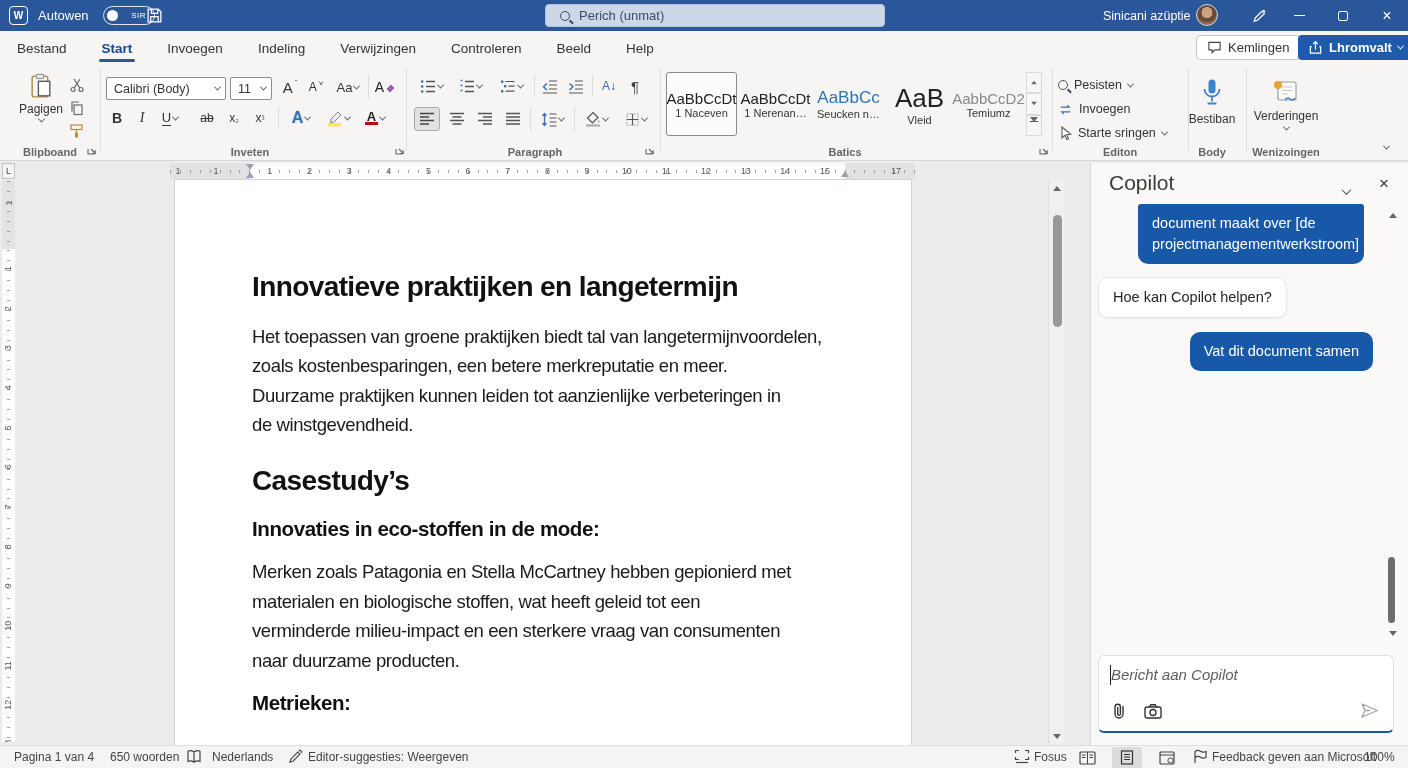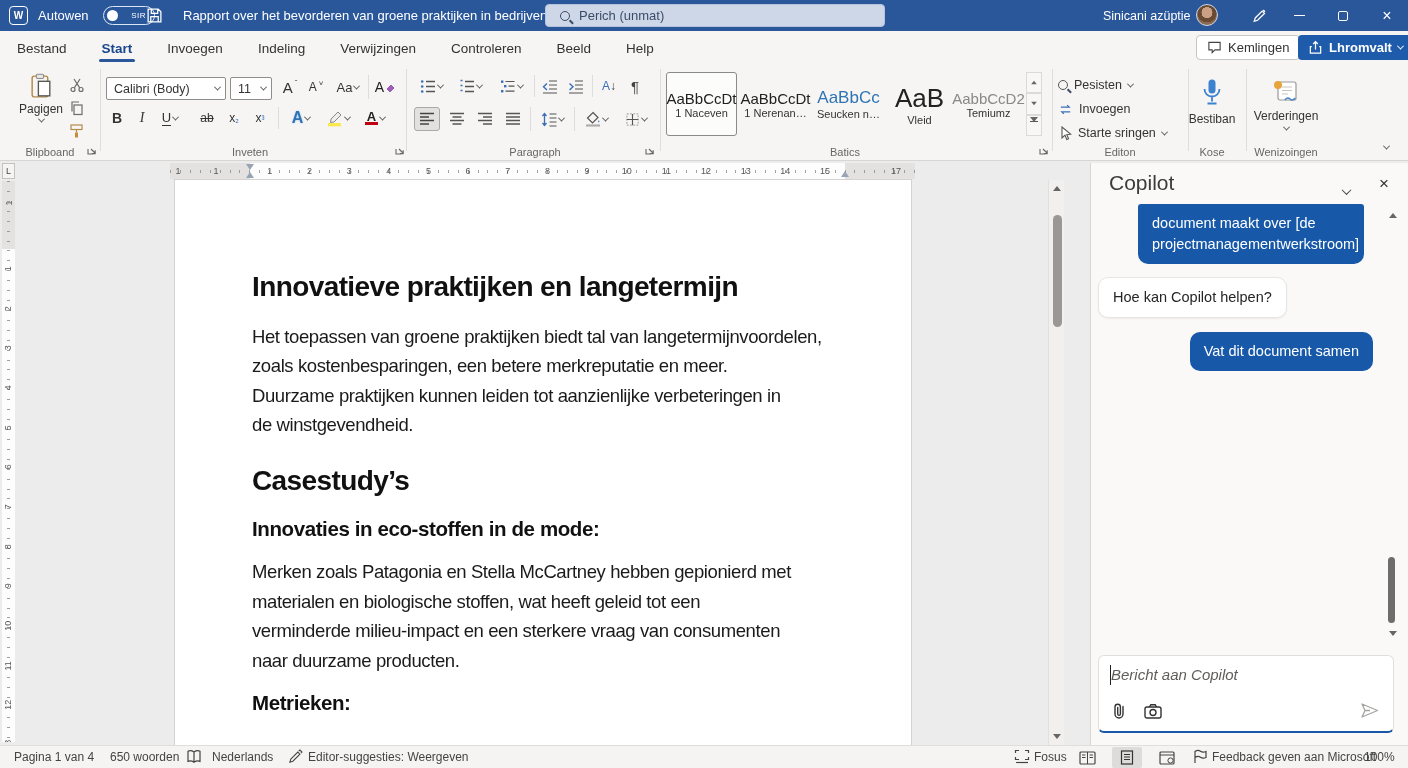--- a/index.html
+++ b/index.html
@@ -32,21 +32,21 @@
 .rtab { font-size:13.5px; color:#333; padding:8px 3px 9px; margin-left:29px; position:relative; white-space:nowrap; }
 .rtab:first-child { margin-left:14px; }
 .rtab.active { color:#19468c; font-weight:bold; }
 .rtab.active::after { content:""; position:absolute; left:0; right:0; bottom:3px; height:3px; background:#2a579a; border-radius:2px; }
 #comments-btn { position:absolute; left:1196px; top:4px; height:25px; background:#fff; border:1px solid #c8c6c4; border-radius:4px; display:flex; align-items:center; gap:6px; padding:0 10px; font-size:13px; color:#333; }
 #share-btn { position:absolute; left:1298px; top:4px; height:25px; background:#1f5bab; border-radius:4px; display:flex; align-items:center; gap:6px; padding:0 10px; font-size:13px; color:#fff; font-weight:bold; }
 
 
 #ribbon { position:absolute; left:0; top:65px; width:1408px; height:96px; background:#f6f5f4; border-bottom:1px solid #d8d6d4; font-size:12px; color:#333; }
 .gdiv { position:absolute; top:4px; height:82px; width:1px; background:#ddd; }
-.glabel { position:absolute; top:81px; font-size:11px; color:#666; text-align:center; }
+.glabel { position:absolute; top:81px; font-size:11px; color:#666; text-align:center;font-weight:bold; }
 .launcher { position:absolute; top:80px; width:12px; height:12px; }
 .rbtn { position:absolute; display:flex; align-items:center; justify-content:center; gap:2px; border-radius:3px; }
 .cv { display:inline-block; width:5px; height:5px; border-right:1.3px solid #555; border-bottom:1.3px solid #555; transform:rotate(45deg) translate(-1px,-1px); }
 .cv.w { border-color:#fff; }
 .combo { position:absolute; height:23px; background:#fff; border:1px solid #8f8d8b; border-radius:2px; display:flex; align-items:center; justify-content:space-between; padding:0 5px 0 7px; font-size:12.5px; }
 #paste-btn { position:absolute; left:16px; top:8px; width:50px; height:70px; display:flex; flex-direction:column; align-items:center; gap:2px; font-size:12px; }
 .minicol-btn { position:absolute; left:66px; width:22px; height:20px; display:flex; align-items:center; justify-content:center; }
 .sel-box { background:#e3e1df; border:1px solid #aaa; }
 .txt-ic { font-size:12px; color:#444; }
 .stylecard { position:absolute; top:7px; width:71px; height:64px; display:flex; flex-direction:column; align-items:center; justify-content:center; }
@@ -129,24 +129,20 @@
   <span id="autosave-label">Autowen</span>
   <div id="autosave-toggle">
     <div class="knob"></div>
     <span class="state">SIR</span>
   </div>
   <div id="save-btn">
     <svg width="17" height="17" viewBox="0 0 16 16">
         <path d="M2 2 h9.5 L14 4.5 V14 H2 Z M5 2 v4 h6 V2 M4.5 14 v-5 h7 v5" fill="none" stroke="#fff" stroke-width="1.2"></path>
       </svg>
   </div>
-  <div id="doc-title-wrap">
-    <span>Rapport over het bevorderen van groene praktijken in bedrijven</span>
-    <span class="cv w"></span>
-  </div>
   <div id="search-box">
     <span class="mag"></span>
     <span>Perich (unmat)</span>
   </div>
   <span id="user-name">Sinicani azüptie</span>
   <div id="avatar"></div>
   <div class="win-btn" style="left:1238px">
     <svg width="17" height="17" viewBox="0 0 16 16">
         <path d="M3 13.5 l1-3.2 6.5-6.5 2.2 2.2 -6.5 6.5 Z M11.5 2.8 l1.7 1.7" fill="none" stroke="#fff" stroke-width="1.2"></path>
       </svg>
@@ -455,21 +451,21 @@
   <div class="glabel" style="left:1080px; width:80px">Editon</div>
   <div class="gdiv" style="left:1188px"></div>
 
   <div class="rbtn" style="left:1186px; top:6px; width:52px; height:62px; flex-direction:column; gap:4px">
     <svg width="28" height="30" viewBox="0 0 28 30">
         <rect x="10.5" y="1.5" width="7" height="14" rx="3.5" fill="#3b82cf"></rect>
         <path d="M6.5 11 a7.5 7.5 0 0 0 15 0 M14 18.5 v5 M9.5 25.5 h9" fill="none" stroke="#3b82cf" stroke-width="1.8"></path>
       </svg>
     <span>Bestiban</span>
   </div>
-  <div class="glabel" style="left:1186px; width:52px">Kose</div>
+  <div class="glabel" style="left:1186px; width:52px">Body</div>
   <div class="gdiv" style="left:1246px"></div>
 
   <div class="rbtn" style="left:1250px; top:6px; width:72px; height:68px; flex-direction:column; gap:3px">
     <svg width="30" height="26" viewBox="0 0 30 26">
         <rect x="7" y="2" width="18" height="18" rx="2" fill="#fff" stroke="#999" stroke-width="1.2"></rect>
         <path d="M11 7 h10 M11 10.5 h10 M11 14 h6" stroke="#c8c6c4" stroke-width="1.2"></path>
         <circle cx="7" cy="5" r="4" fill="#e8a33d"></circle>
         <path d="M14 20 q2.5-3.5 5-1 q2.5 2.5 5-1" fill="none" stroke="#4a86c8" stroke-width="1.6"></path>
       </svg>
     <span>Verderingen</span>

